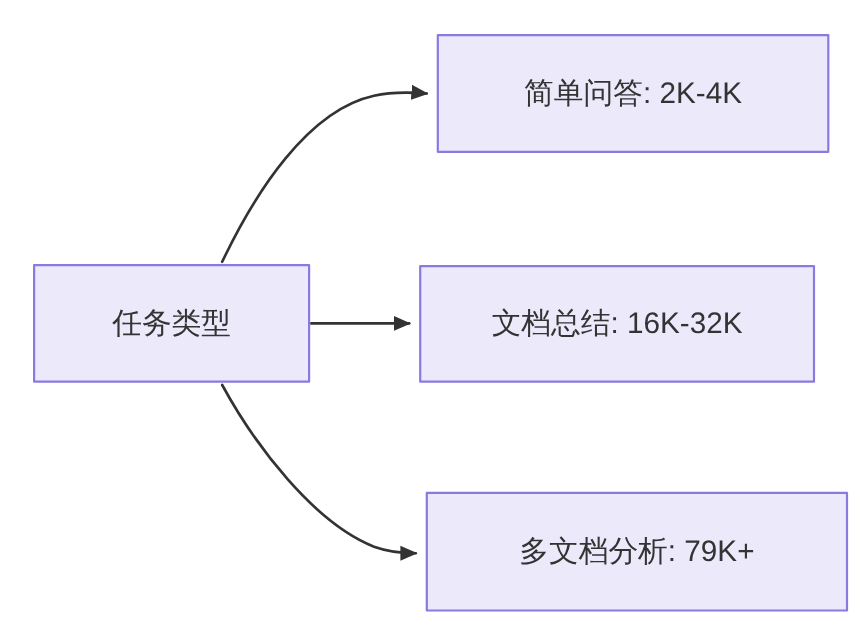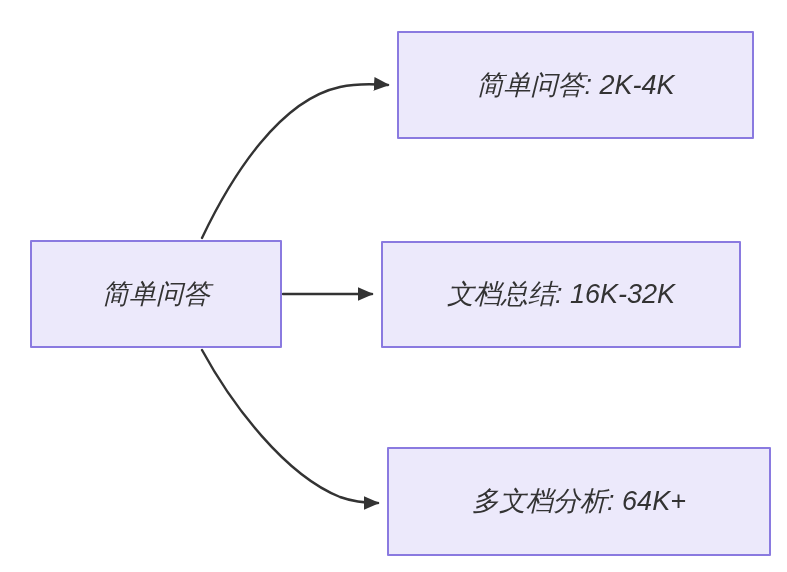--- a/index.html
+++ b/index.html
@@ -36,21 +36,20 @@
     border: 2px solid #8a7ae0;
     border-radius: 1px;
   }
   .flow-node .node-label {
     font-family: "Liberation Sans", "DejaVu Sans", sans-serif;
     font-size: 27px;
     line-height: 1.2;
     color: #333333;
     white-space: nowrap;
     letter-spacing: 0px;
-    font-style: italic;
   }
   
   #node-root {
     left: 30px;
     top: 240px;
     width: 252px;
     height: 108px;
   }
   #node-simple-qa {
     left: 397px;
@@ -84,28 +83,28 @@
     </defs>
 
     <path id="edge-root-simple-qa" d="M 202 238 C 232 175, 280 100, 340 87 C 358 83, 375 84, 388 85" fill="none" stroke="#333333" stroke-width="2.4" stroke-linecap="round" marker-end="url(#arrowhead)"></path>
 
     <path id="edge-root-doc-summary" d="M 283 294 L 372 294" fill="none" stroke="#333333" stroke-width="2.4" stroke-linecap="round" marker-end="url(#arrowhead)"></path>
 
     <path id="edge-root-multi-doc" d="M 202 350 C 232 405, 285 475, 340 497 C 354 502, 367 503, 378 503" fill="none" stroke="#333333" stroke-width="2.4" stroke-linecap="round" marker-end="url(#arrowhead)"></path>
   </svg>
 
   <div class="flow-node" id="node-root">
-    <span class="node-label">简单问答</span>
+    <span class="node-label">任务类型</span>
   </div>
 
   <div class="flow-node" id="node-simple-qa">
     <span class="node-label">简单问答: 2K-4K</span>
   </div>
 
   <div class="flow-node" id="node-doc-summary">
     <span class="node-label">文档总结: 16K-32K</span>
   </div>
 
   <div class="flow-node" id="node-multi-doc">
-    <span class="node-label">多文档分析: 64K+</span>
+    <span class="node-label">多文档分析: 79K+</span>
   </div>
 
 </div>
 
 </body></html>

